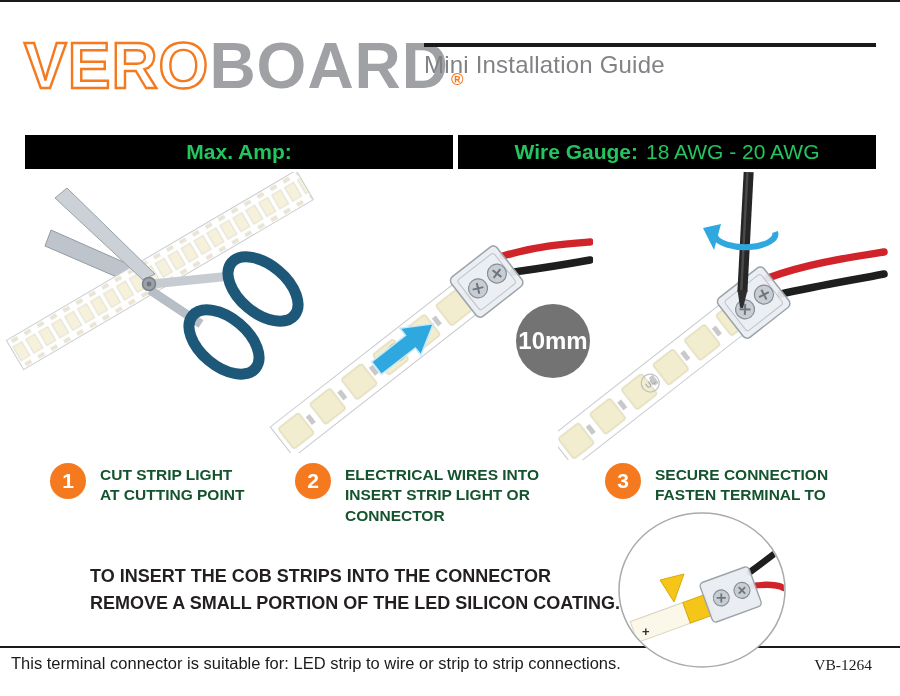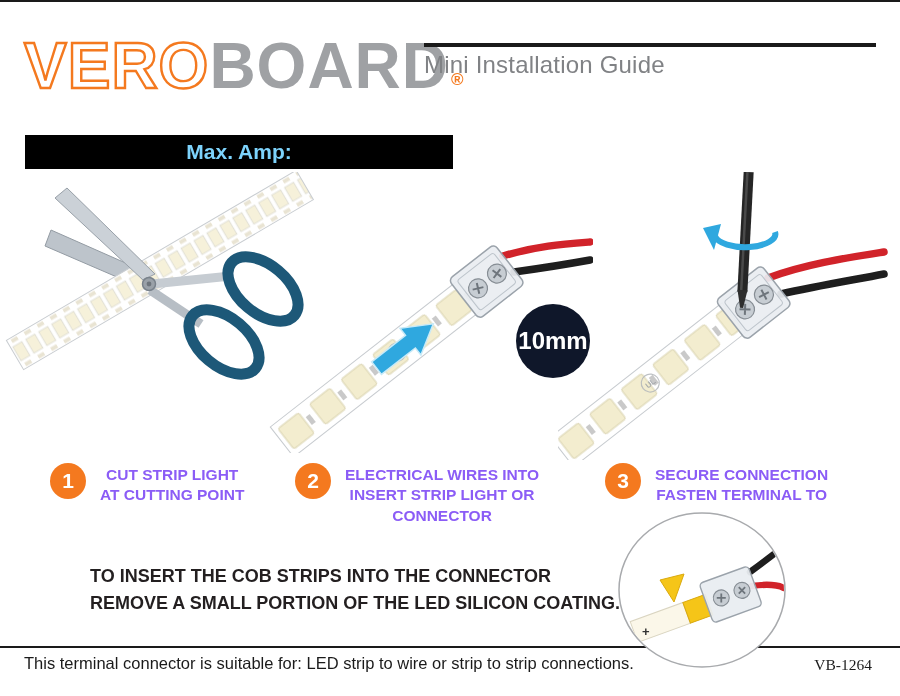--- a/index.html
+++ b/index.html
@@ -13,48 +13,48 @@
   .top-edge { left:0; top:0; width:900px; height:2px; background:#1a1a1a; }
 
   
   .logo-svg { left:22px; top:26px; }
   .head-right { left:424px; top:36px; width:452px; }
   .head-title { font-size:20.5px; font-weight:bold; letter-spacing:-0.4px; white-space:nowrap; color:#1b1b1b; }
   .head-rule { width:452px; height:4px; background:#1a1a1a; margin-top:7px; }
   .head-sub { font-size:24px; color:#808285; margin-top:4px; letter-spacing:0.2px; }
 
   
-  .bar { top:135px; height:34px; background:#000; color:#7dd3fc; display:flex; align-items:center; justify-content:center; gap:8px; font-size:21px; }
+  .bar { top:135px; height:34px; background:#000; color:#22c55e; display:flex; align-items:center; justify-content:center; gap:8px; font-size:21px; }
   .bar-left  { left:25px;  width:428px; }
   .bar-right { left:458px; width:418px; }
   .bar b { font-weight:bold; }
 
   
   .illus { position:absolute; }
   .badge {
     left:516px; top:304px; width:74px; height:74px; border-radius:50%;
-    background:#0f172a; color:#fff; display:flex; align-items:center; justify-content:center;
+    background:#737373; color:#fff; display:flex; align-items:center; justify-content:center;
     font-size:24px; font-weight:bold; z-index:4;
   }
 
   
   .step { position:absolute; top:463px; display:flex; gap:14px; }
   .step-1 { left:50px; } .step-2 { left:295px; } .step-3 { left:605px; }
   .step-num {
     width:36px; height:36px; border-radius:50%; background:#F4791F; color:#fff;
     font-size:21px; font-weight:bold; display:flex; align-items:center; justify-content:center; flex:0 0 36px;
   }
-  .step-text { font-size:15.5px; font-weight:bold; line-height:1.32; padding-top:2px; color:#8b5cf6;text-align:center; }
+  .step-text { font-size:15.5px; font-weight:bold; line-height:1.32; padding-top:2px; color:#14532d; }
 
   
   .note { left:90px; top:563px; font-size:18px; font-weight:bold; line-height:1.5; color:#231F20; }
 
   
   .footer-line { left:0; top:646px; width:900px; height:2px; background:#1a1a1a; z-index:1; }
-  .footer-text { left:24px; top:654px; font-size:16.5px; color:#1b1b1b; z-index:2; }
+  .footer-text { left:11px; top:654px; font-size:16.5px; color:#1b1b1b; z-index:2; }
   .footer-code { right:28px; top:656px; font-size:15.5px; font-family:"Liberation Serif", serif; color:#1b1b1b; z-index:2; }
   .inset-svg { z-index:5; }
 </style>
 </head>
 <body>
 
 <div class="page">
 
   <div class="abs top-edge"></div>
 
@@ -64,20 +64,24 @@
     </text>
   </svg>
 
   <div class="abs head-right">
     <div class="head-rule"></div>
     <div class="head-sub">Mini Installation Guide</div>
   </div>
 
   <div class="abs bar bar-left">
     <b>Max. Amp:</b>
+  </div>
+  <div class="abs bar bar-right">
+    <b>Wire Gauge:</b>
+    <span>18 AWG - 20 AWG</span>
   </div>
 
   <svg class="illus" style="left:5px;top:172px" width="340" height="290" viewBox="0 0 340 290">
     <defs>
       <pattern id="ledA" patternUnits="userSpaceOnUse" x="0" y="-17" width="15" height="34">
         <rect width="15" height="34" fill="#FFFFFF"></rect>
         <rect x="2.2" y="9" width="10.5" height="16" fill="#F6F1DA" stroke="#DCDBD0" stroke-width="0.8"></rect>
         <rect x="4" y="1.5" width="7" height="4" fill="#E9E4D3"></rect>
         <rect x="4" y="28.5" width="7" height="4" fill="#E9E4D3"></rect>
       </pattern>

